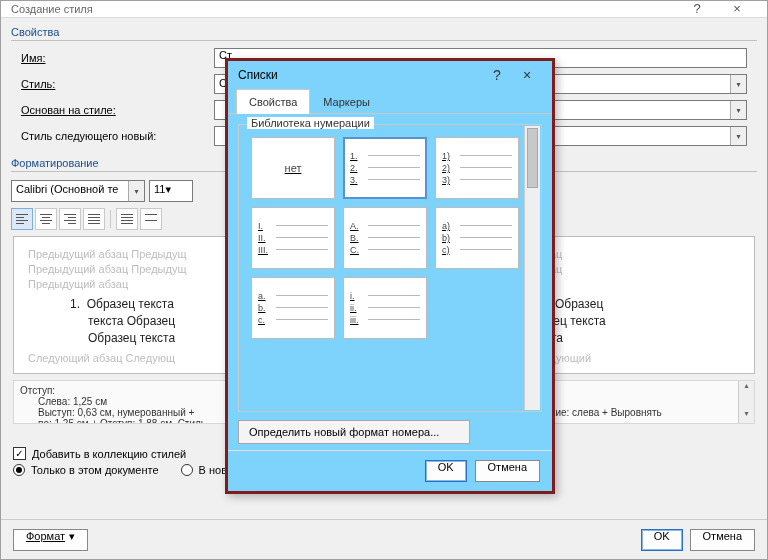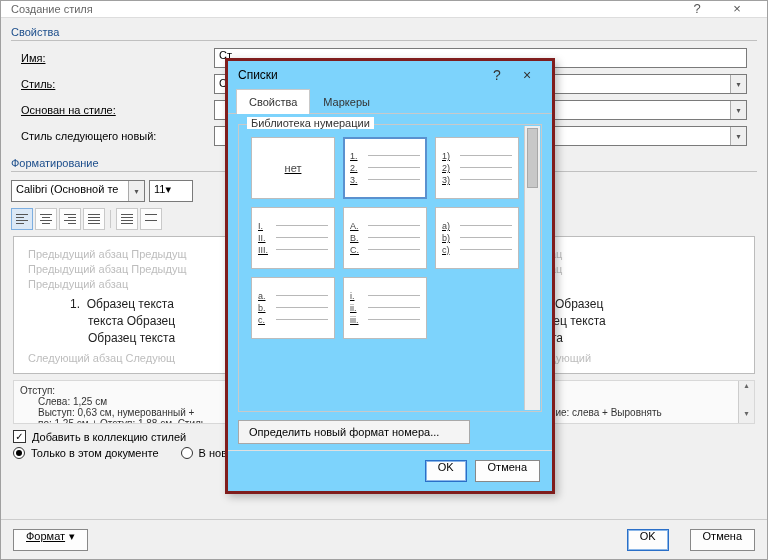--- a/index.html
+++ b/index.html
@@ -31,31 +31,31 @@
   .tb-btn.active { background: #dbe8f6; border-color: #7daee0; }
   .tb-sep { width: 1px; height: 18px; background: #c9c9c9; margin: 0 3px; }
   .align-lines { width: 12px; height: 10px; position: relative; }
   .align-lines span { position: absolute; height: 1px; background: #555; }
   .al1 { top: 0; } .al2 { top: 3px; } .al3 { top: 6px; } .al4 { top: 9px; }
 
   .preview-box { margin: 0 12px; border: 1px solid #bcbcbc; background: #fff; height: 138px; padding: 10px 14px; overflow: hidden; }
   .prev-dim { color: #bdbdbd; font-size: 11px; line-height: 15px; }
   .prev-sample { color: #222; font-size: 12px; line-height: 17px; padding-left: 60px; text-indent: -18px; margin: 4px 0; }
 
-  .desc-box { margin: 6px 12px 0; border: 1px solid #d8d8d8; background: #fafafa; height: 44px; padding: 4px 6px; font-size: 10px; color: #333; position: relative; overflow: hidden; }
+  .desc-box { margin: 6px 12px 17px; border: 1px solid #d8d8d8; background: #fafafa; height: 44px; padding: 4px 6px; font-size: 10px; color: #333; position: relative; overflow: hidden; }
   .desc-box .mini-scroll { position: absolute; right: 0; top: 0; bottom: 0; width: 16px; background: #efefef; border-left: 1px solid #ccc; }
   .desc-box .mini-scroll .arw { height: 14px; text-align: center; font-size: 8px; color: #666; }
 
   .opts { padding: 6px 12px; display: flex; flex-direction: column; gap: 4px; }
   .opt-line { display: flex; align-items: center; gap: 6px; font-size: 11px; }
   .chk { width: 13px; height: 13px; border: 1px solid #333; background: #fff; display: inline-flex; align-items: center; justify-content: center; font-size: 10px; color: #000; }
   .rad { width: 12px; height: 12px; border: 1px solid #333; border-radius: 50%; background: #fff; display: inline-flex; align-items: center; justify-content: center; }
   .rad .dot { width: 6px; height: 6px; border-radius: 50%; background: #000; }
 
-  .footer { position: absolute; left: 0; right: 0; bottom: 0; height: 40px; background: #f0f0f0; border-top: 1px solid #ccc; display: flex; align-items: center; padding: 8px 12px; gap: 21px; }
+  .footer { position: absolute; left: 0; right: 0; bottom: 0; height: 40px; background: #f0f0f0; border-top: 1px solid #ccc; display: flex; align-items: center; padding: 8px 12px; gap: 7px; }
   .footer .spacer { flex: 1; }
   .btn { height: 22px; padding: 0 12px; border: 1px solid #888; background: #fdfdfd; font-size: 11px; display: inline-flex; align-items: flex-start; gap: 4px; }
   .btn.primary { border-color: #2a6fc8; box-shadow: 0 0 0 1px #8ab6e8 inset; }
 
   
   .dlg-lists { position: absolute; left: 225px; top: 58px; width: 330px; height: 436px; background: #7dd3fc; border: 3px solid #7f1d1d; box-shadow: 3px 3px 8px rgba(0,0,0,.25); display: flex; flex-direction: column; }
   .dlg-lists-title { height: 30px; display: flex; align-items: center; padding: 0 10px; font-size: 12px; }
   .dlg-lists-title .spacer { flex: 1; }
   .dlg-lists-title .tbtn { width: 30px; text-align: center; font-size: 14px; color: #333; }
 

